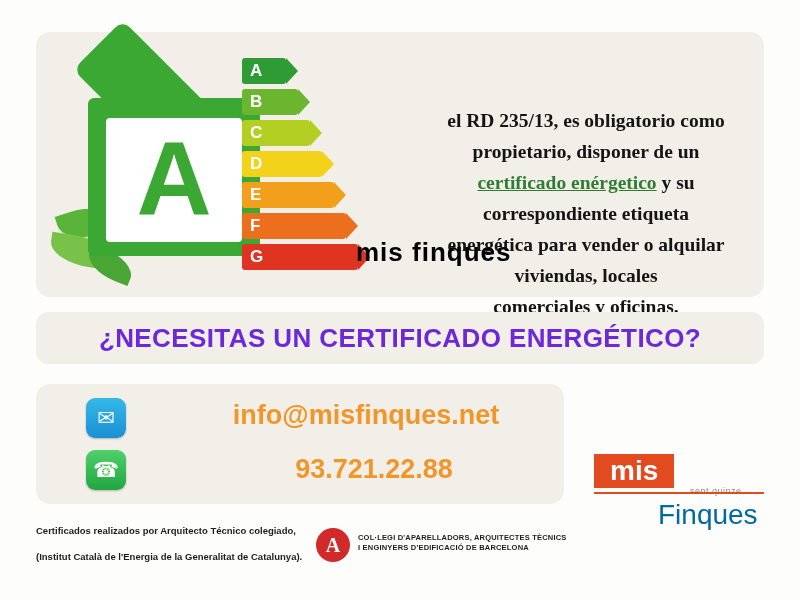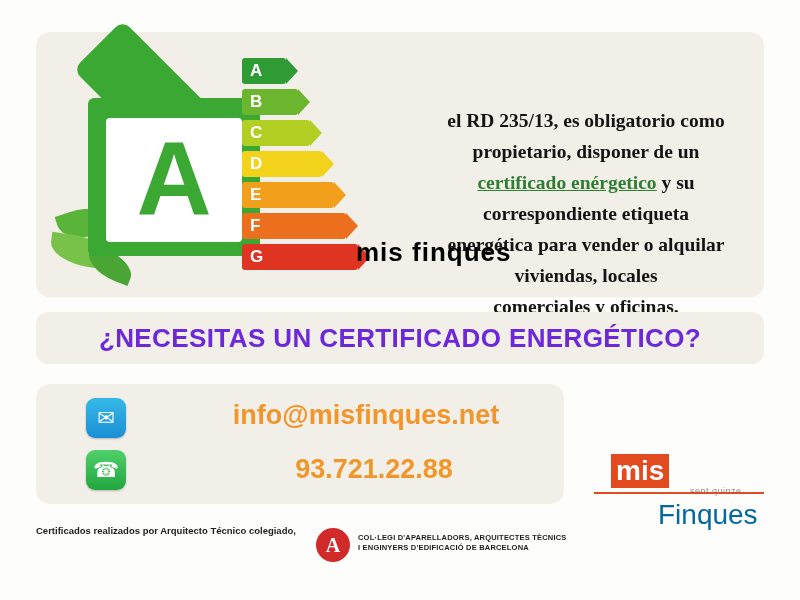--- a/index.html
+++ b/index.html
@@ -228,27 +228,27 @@
   
   .logo {
     position: absolute;
     left: 594px;
     top: 452px;
     width: 170px;
     height: 50px;
   }
   .logo-mis {
     position: absolute;
-    left: 17px;
+    left: 0;
     top: 2px;
     background: #e24a1f;
     color: #ffffff;
     font-size: 28px;
     font-weight: bold;
-    padding: 0 5px;
+    padding: 0 16px;
     line-height: 34px;
     font-family: "Liberation Sans", sans-serif;
   }
   .logo-finques {
     position: absolute;
     left: 64px;
     top: 2px;
     color: #0369a1;
     font-size: 28px;
     line-height: 34px;
@@ -372,20 +372,21 @@
   <div class="logo">
     <div class="logo-mis">mis</div>
     <div class="logo-finques">Finques</div>
     <div class="logo-sub">sent quinze</div>
     <div class="logo-rule"></div>
   </div>
 
   <div class="footer-text">
     <span>Certificados realizados por Arquitecto Técnico colegiado,</span><br>
     <br>
+    <span>(Institut Català de l'Energia de la Generalitat de Catalunya).</span>
   </div>
 
   <div class="coac-logo">A</div>
   <div class="coac-text">
     <span>COL·LEGI D'APARELLADORS, ARQUITECTES TÈCNICS</span><br>
     <span>I ENGINYERS D'EDIFICACIÓ DE BARCELONA</span>
   </div>
 
 </div>
 

